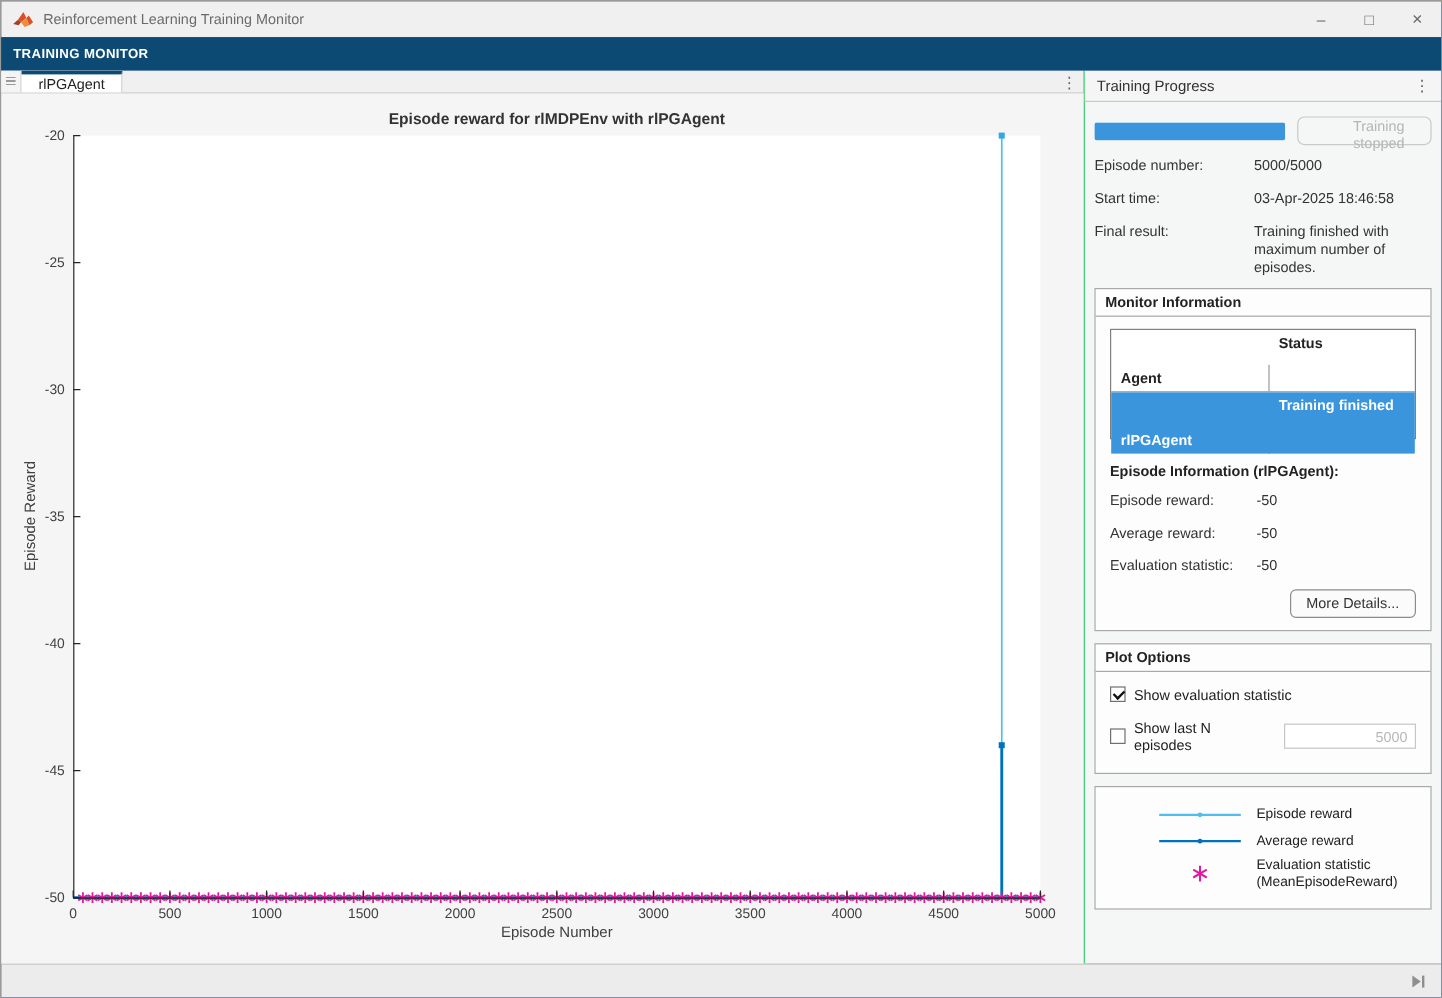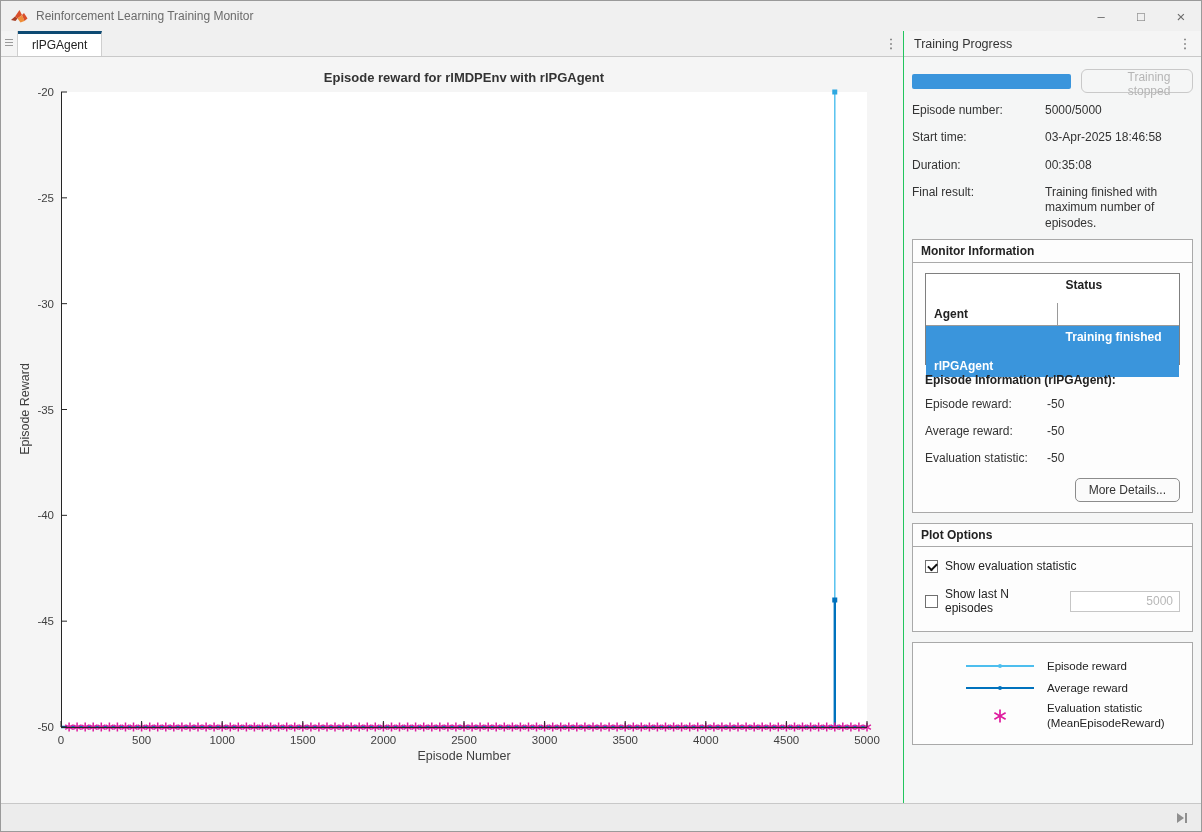--- a/index.html
+++ b/index.html
@@ -51,21 +51,21 @@
   .card-body { padding:10px 12px; }
 
   .ti-table { border:1px solid #7f7f7f; background:#ffffff; height:92px; font-size:12px; }
   .ti-hrow { display:flex; border-bottom:1px solid #9a9a9a; font-weight:bold; color:#222; }
   .ti-row { display:flex; }
   .ti-row.selected { background:#3a95dc; color:#ffffff; font-weight:bold; }
   .cell-a { width:52%; padding:4px 8px; border-right:1px solid #9a9a9a;margin-top:29px; }
   .cell-b { flex:1; padding:4px 8px; }
   .ti-row.selected .cell-a { border-right-color:#3a95dc; }
 
-  .ep-title { font-size:12px; font-weight:bold; color:#222; margin:8px 0 10px 0; }
+  .ep-title { font-size:12px; font-weight:bold; color:#222; margin:20px 0 10px 0; }
   .stat-row { display:flex; font-size:12px; color:#333; margin-bottom:13px; }
   .stat-label { width:122px; }
   .btn-row { display:flex; justify-content:flex-end; margin-top:2px; }
   .more-btn { padding:4px 13px; font-size:12px; color:#333; border:1px solid #8c8c8c; border-radius:5px; background:#fbfbfb; font-family:"Liberation Sans",sans-serif; }
 
   .opt-row { display:flex; align-items:center; font-size:12px; color:#222; margin:10px 0 14px 0; }
   .checkbox { width:13px; height:13px; border:1px solid #6f6f6f; background:#fff; margin-right:7px; position:relative; flex:0 0 auto; }
   .checkbox.checked::after { content:""; position:absolute; left:2px; top:2px; width:7px; height:4px; border-left:2px solid #111; border-bottom:2px solid #111; transform:rotate(-45deg); }
   .lastn-input { margin-left:12px; width:110px; height:21px; border:1px solid #c6c6c6; background:#fff; color:#b8b8b8; font-size:12px; text-align:right; padding-right:6px; font-family:"Liberation Sans",sans-serif; }
 
@@ -92,20 +92,23 @@
       </svg>
     </span>
     <span class="title">Reinforcement Learning Training Monitor</span>
     <div class="win-controls">
       <div class="win-btn">–</div>
       <div class="win-btn">□</div>
       <div class="win-btn" style="font-size:15px;">×</div>
     </div>
   </div>
 
+  <div class="banner">
+    <span class="banner-label">TRAINING MONITOR</span>
+  </div>
 
   <div class="main-row">
 
     <div class="doc-area">
       <div class="tabbar">
         <div class="doc-grip">
           <span class="grip-lines"></span>
         </div>
         <div class="doc-tab">
           <span>rlPGAgent</span>
@@ -486,24 +489,20 @@
         </div>
 
         <div class="field-row">
           <span class="field-label">Episode number:</span>
           <span class="field-value">5000/5000</span>
         </div>
         <div class="field-row">
           <span class="field-label">Start time:</span>
           <span class="field-value">03-Apr-2025 18:46:58</span>
         </div>
-        <div class="field-row">
-          <span class="field-label">Duration:</span>
-          <span class="field-value">00:35:08</span>
-        </div>
         <div class="field-row" style="margin-bottom:8px;">
           <span class="field-label">Final result:</span>
           <span class="field-value" style="max-width:150px;">Training finished with maximum number of episodes.</span>
         </div>
 
         <div class="card">
           <div class="card-title">Monitor Information</div>
           <div class="card-body">
             <div class="ti-table">
               <div class="ti-hrow">

